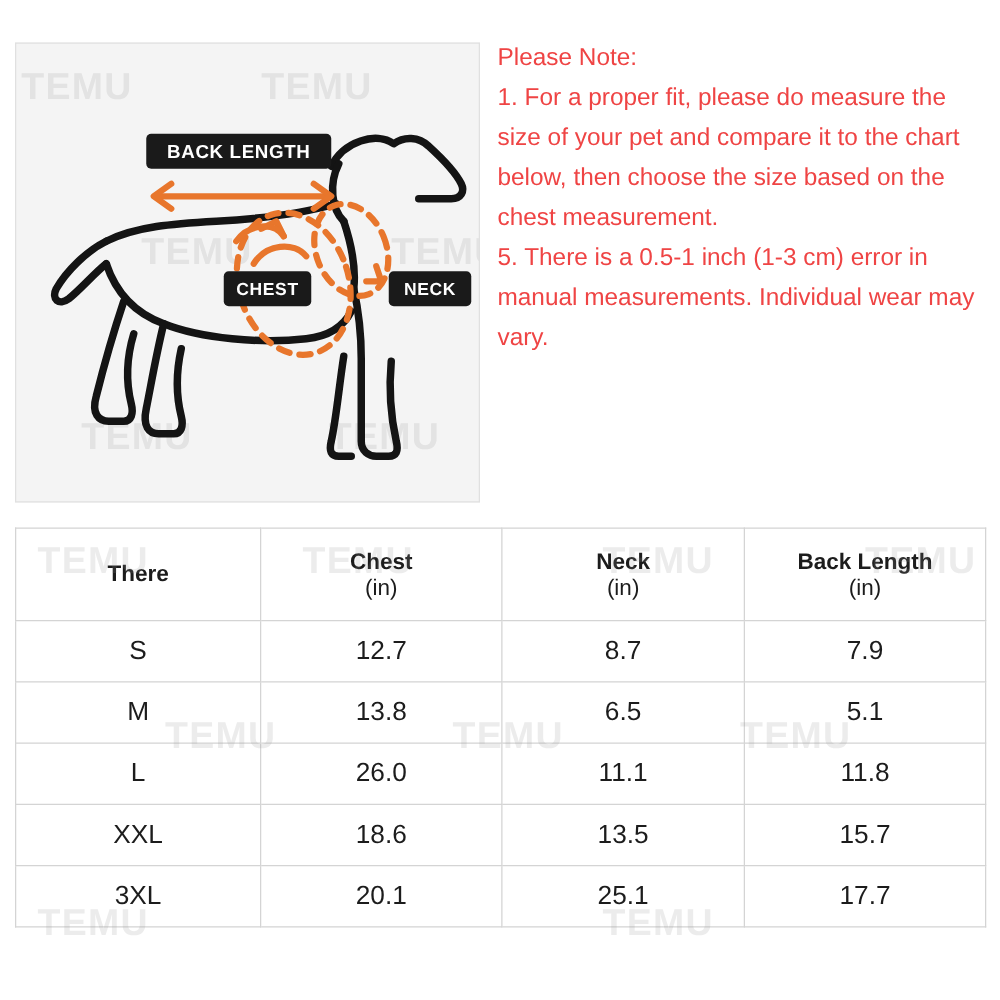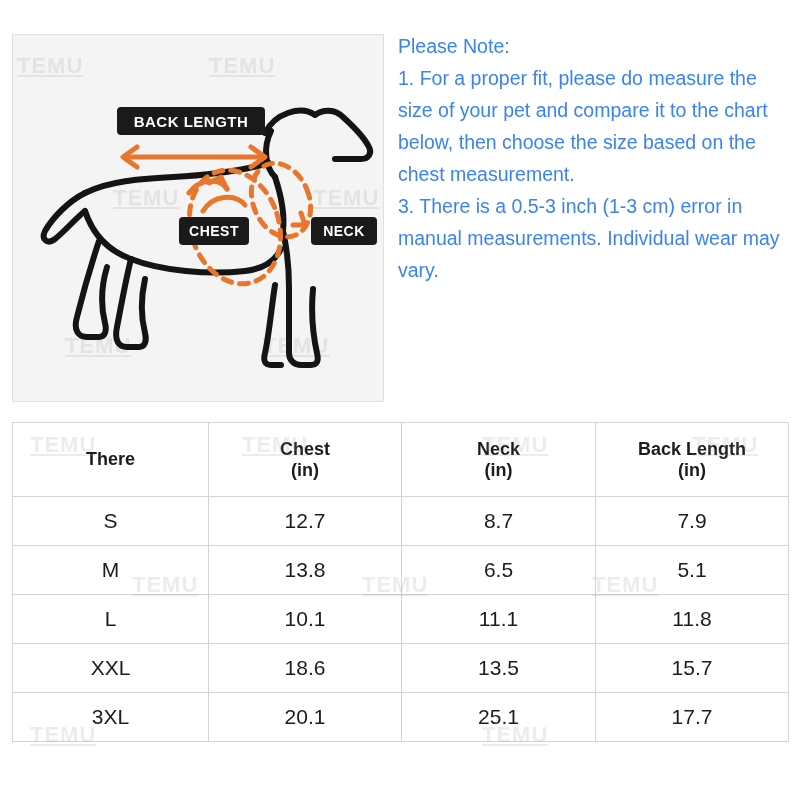--- a/index.html
+++ b/index.html
@@ -33,37 +33,36 @@
     background: #f4f4f4;
     border: 1px solid #e0e0e0;
     overflow: hidden;
   }
   .diagram-svg { position: absolute; left: 0; top: 0; }
 
   .wm {
     position: absolute;
     color: rgba(150,150,150,0.18);
     font-weight: bold;
-    font-size: 22px;
+    font-size: 30px;
     letter-spacing: 1px;
     pointer-events: none;
     font-family: "Liberation Sans", sans-serif;
-    text-decoration: underline;
   }
 
   .note {
     position: absolute;
     left: 398px; top: 30px;
     width: 396px;
   }
   .note p {
     margin: 0;
     font-size: 19.5px;
     line-height: 32px;
-    color: #3b82f6;
+    color: #ef4444;
     font-family: "Liberation Sans", sans-serif;
   }
 
   
   .table-wrap {
     position: absolute;
     left: 12px; top: 422px;
     width: 776px;
     height: 366px;
   }
@@ -90,21 +89,21 @@
   }
   table.sizes tbody td {
     height: 49px;
     font-size: 21px;
   }
   table.sizes col.c1 { width: 196px; }
   table.sizes col.c2 { width: 193px; }
   table.sizes col.c3 { width: 194px; }
   table.sizes col.c4 { width: 193px; }
 
-  .hdr-line2 { font-weight: bold; display: block; font-size: 18px; }
+  .hdr-line2 { font-weight: normal; display: block; font-size: 18px; }
 </style>
 </head>
 <body>
 
 <div id="page">
 
   <div class="top">
 
     <div class="diagram-box">
 
@@ -172,21 +171,21 @@
         <span style="color:#fff; font-size:14px; font-weight:bold; letter-spacing:0.5px; font-family:'Liberation Sans',sans-serif;">CHEST</span>
       </div>
       <div style="position:absolute; left:298px; top:182px; width:66px; height:28px; display:flex; align-items:center; justify-content:center;">
         <span style="color:#fff; font-size:14px; font-weight:bold; letter-spacing:0.5px; font-family:'Liberation Sans',sans-serif;">NECK</span>
       </div>
     </div>
 
     <div class="note">
       <p>Please Note:</p>
       <p>1. For a proper fit, please do measure the size of your pet and compare it to the chart below, then choose the size based on the chest measurement.</p>
-      <p>3. There is a 0.5-3 inch (1-3 cm) error in manual measurements. Individual wear may vary.</p>
+      <p>5. There is a 0.5-1 inch (1-3 cm) error in manual measurements. Individual wear may vary.</p>
     </div>
   </div>
 
   <div class="table-wrap">
 
     <span class="wm" style="left:18px; top:10px;">TEMU</span>
     <span class="wm" style="left:230px; top:10px;">TEMU</span>
     <span class="wm" style="left:470px; top:10px;">TEMU</span>
     <span class="wm" style="left:680px; top:10px;">TEMU</span>
     <span class="wm" style="left:120px; top:150px;">TEMU</span>
@@ -229,21 +228,21 @@
           <td>7.9</td>
         </tr>
         <tr>
           <td>M</td>
           <td>13.8</td>
           <td>6.5</td>
           <td>5.1</td>
         </tr>
         <tr>
           <td>L</td>
-          <td>10.1</td>
+          <td>26.0</td>
           <td>11.1</td>
           <td>11.8</td>
         </tr>
         <tr>
           <td>XXL</td>
           <td>18.6</td>
           <td>13.5</td>
           <td>15.7</td>
         </tr>
         <tr>

